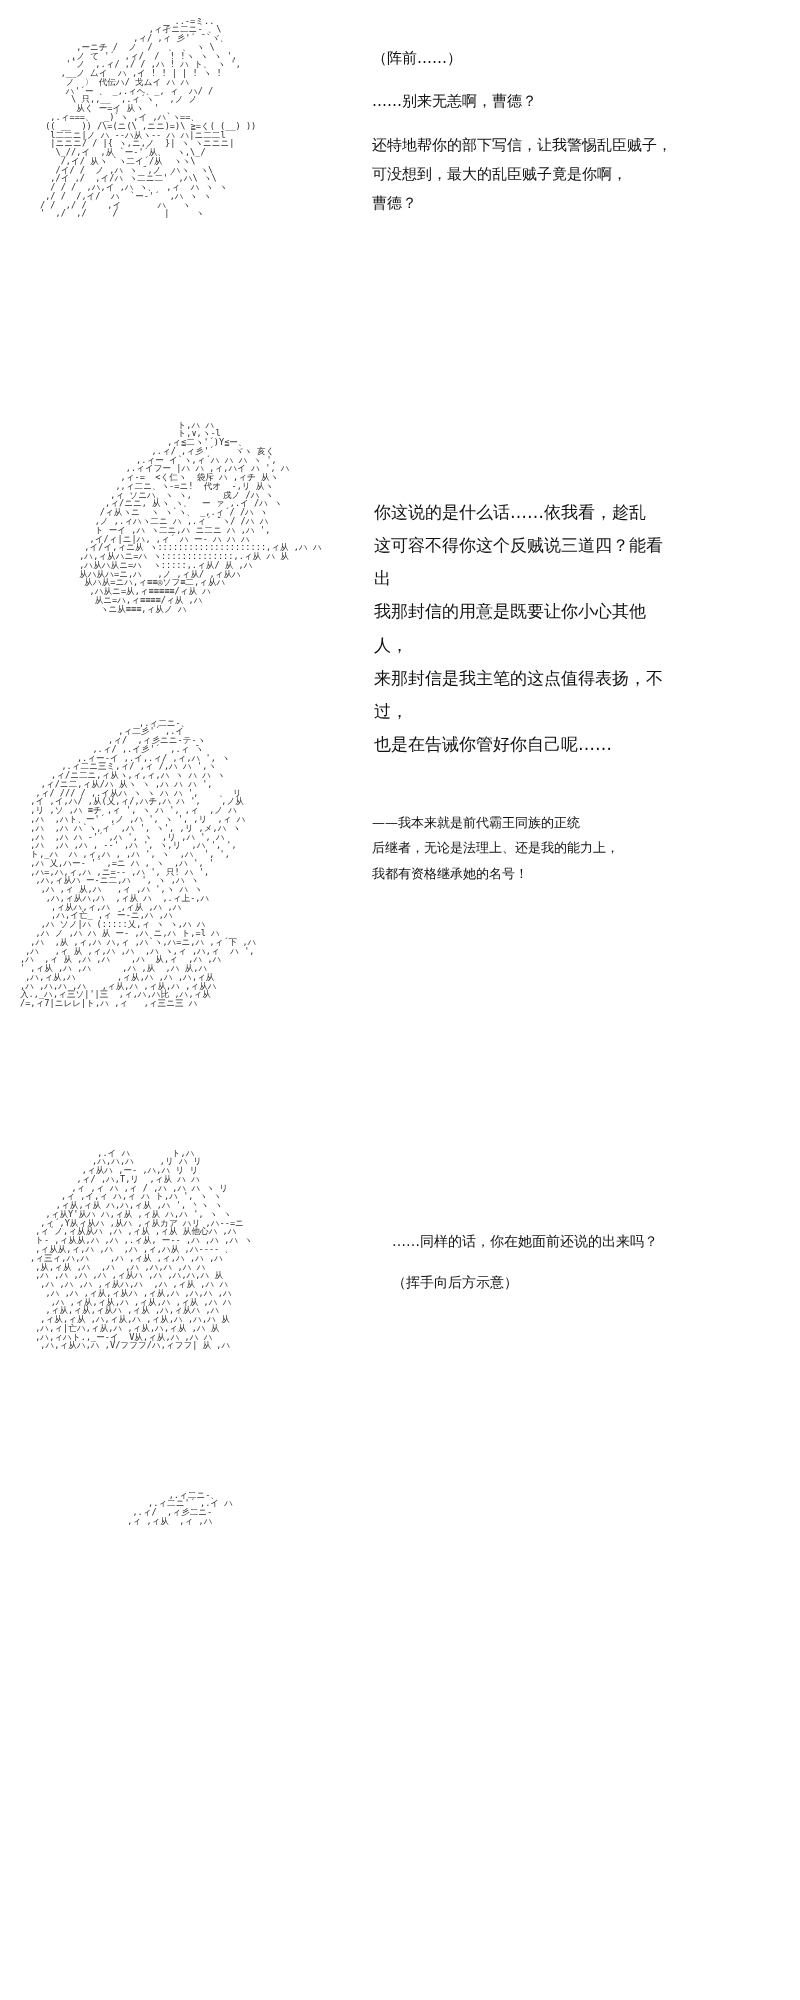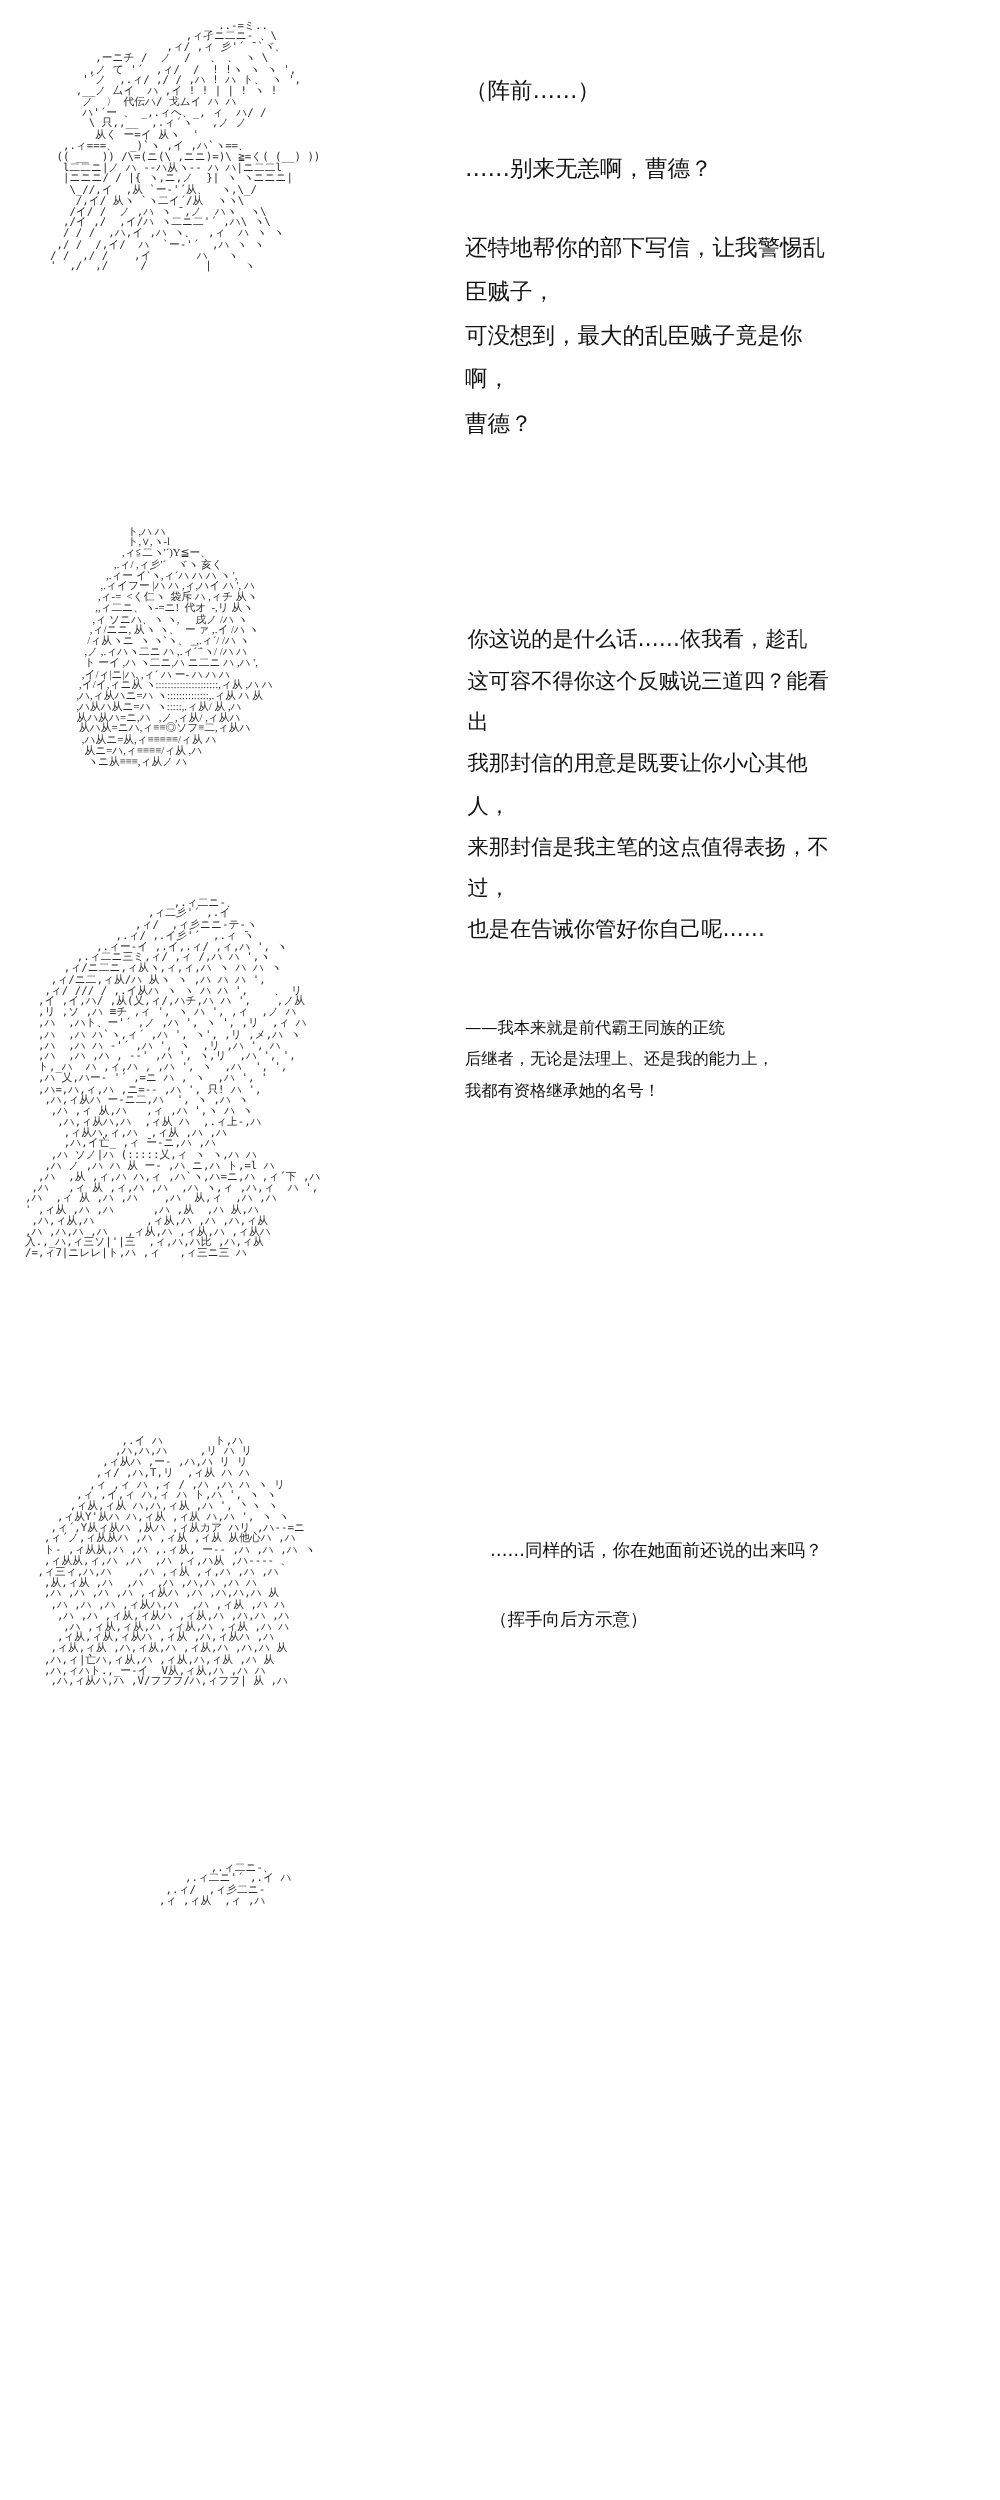--- a/index.html
+++ b/index.html
@@ -38,31 +38,31 @@
     font-family: "DejaVu Sans", sans-serif;
     color: #111111;
     line-height: 1.95;
     text-align: left;
   }
   .dialogue p {
     margin: 0;
     white-space: pre-wrap;
   }
   .dialogue p.gap {
-    margin-top: 28px;
+    margin-top: 14px;
   }
 
   
   #panel-1 { top: 0px; height: 410px; }
   #art-1 { left: 40px; top: 8px; font-size: 8.6px; }
-  #dlg-1 { left: 372px; top: 55px; width: 300px; font-size: 18px; }
+  #dlg-1 { left: 372px; top: 44px; width: 300px; font-size: 15px; }
 
   
   #panel-2 { top: 410px; height: 300px; }
-  #art-2 { left: 59px; top: 2px; font-size: 8.6px; font-family: Liberation Serif, serif; }
+  #art-2 { left: 74px; top: 2px; font-size: 8.6px; }
   #dlg-2 { left: 374px; top: 86px; width: 300px; font-size: 17px; }
 
   
   #panel-3 { top: 710px; height: 430px; }
   #art-3 { left: 20px; top: 0px; font-size: 8.6px; }
   #dlg-3 { left: 372px; top: 100px; width: 310px; font-size: 13px; }
 
   
   #panel-4 { top: 1140px; height: 340px; }
   #art-4 { left: 30px; top: 0px; font-size: 8.6px; }

